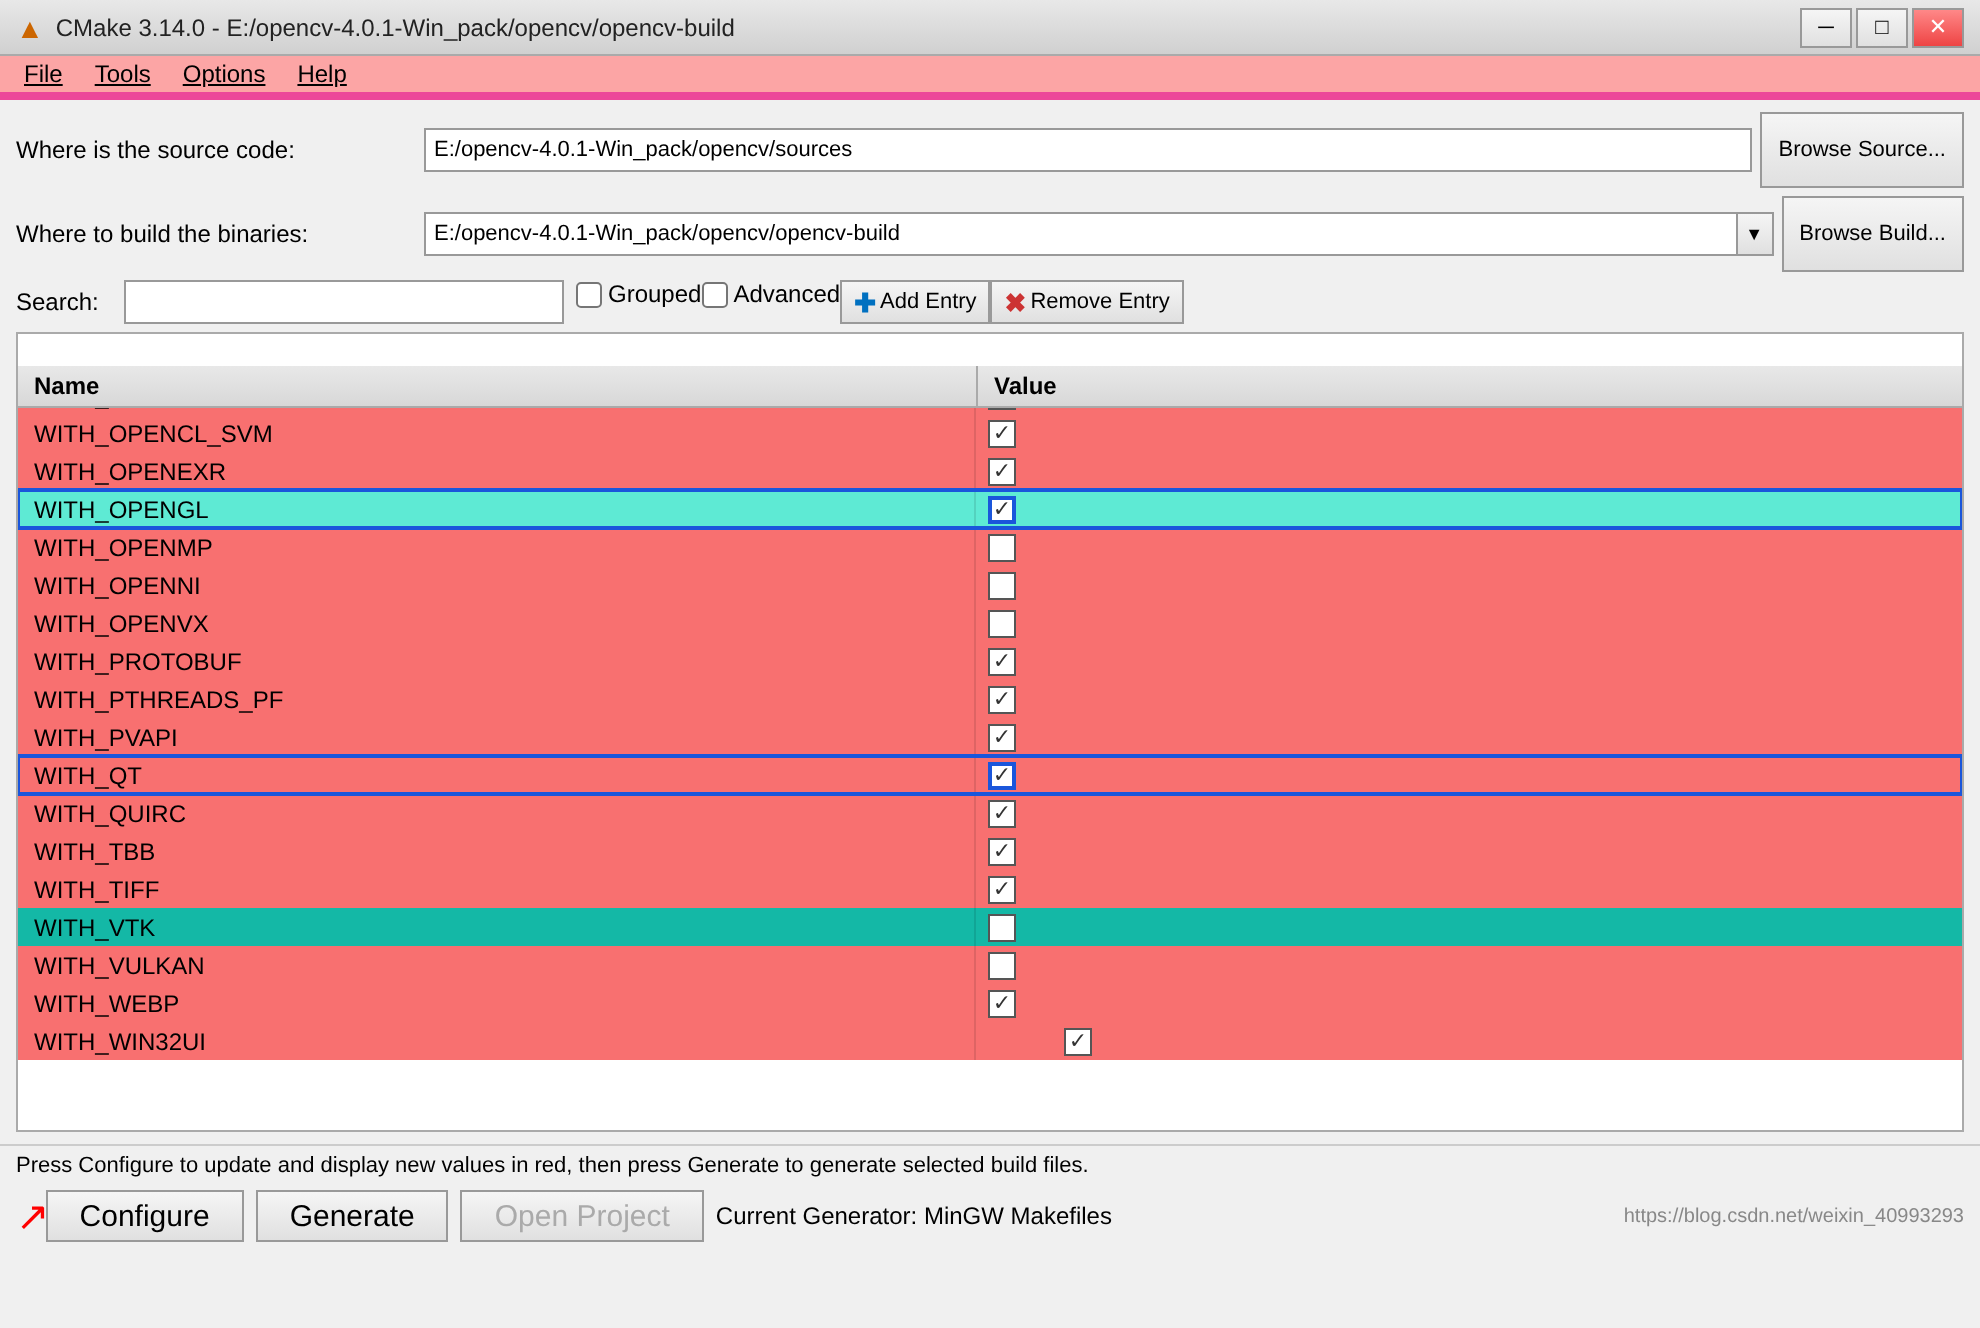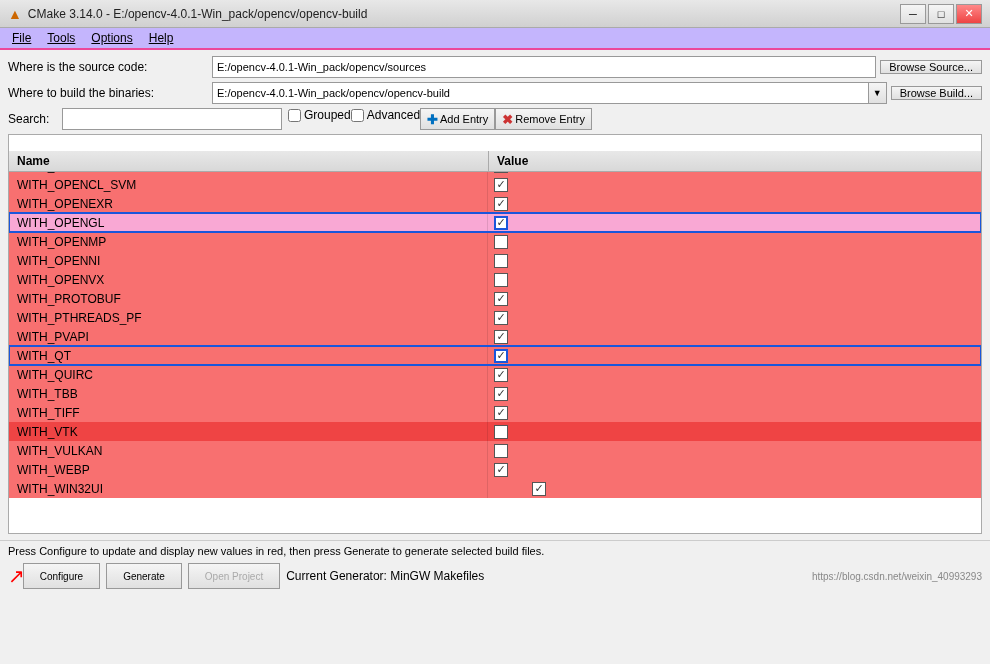--- a/index.html
+++ b/index.html
@@ -19,22 +19,22 @@
     .title-bar-buttons { display: flex; gap: 2px; }
     .title-btn {
       width: 26px; height: 20px; border: 1px solid #999;
       background: linear-gradient(to bottom, #f5f5f5, #e0e0e0);
       cursor: pointer; display: flex; align-items: center; justify-content: center;
       font-size: 11px;
     }
     
     
     .menu-bar {
-      background: #c4b5fd;
-      border-bottom: 2px solid #ec4899;
+      background: #fca5a5;
+      border-bottom: 4px solid #ec4899;
       padding: 2px 4px;
       display: flex;
       height: 22px;
       align-items: center;
     }
     .menu-item {
       padding: 2px 8px;
       cursor: pointer;
       font-size: 12px;
       text-decoration: underline;
@@ -74,21 +74,21 @@
     }
     .dropdown-arrow {
       width: 18px;
       border-left: 1px solid #999;
       background: linear-gradient(to bottom, #f5f5f5, #e0e0e0);
       display: flex; align-items: center; justify-content: center;
       cursor: pointer;
       font-size: 9px;
     }
     .browse-btn {
-      height: 14px;
+      height: 38px;
       border: 1px solid #999;
       background: linear-gradient(to bottom, #f5f5f5, #e0e0e0);
       padding: 0 8px;
       cursor: pointer;
       font-size: 11px;
       white-space: nowrap;
     }
     
     
     .search-row {
@@ -235,21 +235,21 @@
       display: flex;
       gap: 6px;
       align-items: center;
     }
     .action-btn {
       height: 26px;
       padding: 0 16px;
       border: 1px solid #999;
       background: linear-gradient(to bottom, #f5f5f5, #e0e0e0);
       cursor: pointer;
-      font-size: 10px;
+      font-size: 15px;
     }
     .action-btn.disabled {
       color: #aaa;
       cursor: default;
     }
     .generator-text { font-size: 12px; }
     .watermark { margin-left: auto; color: #888; font-size: 10px; }
     
     
     .table-container::-webkit-scrollbar { width: 16px; }
@@ -337,21 +337,21 @@
           <div class="col-value">
             <div class="checkbox-cell checked"></div>
           </div>
         </div>
         <div class="table-row" style="background: rgb(248, 112, 112);">
           <div class="col-name">WITH_OPENEXR</div>
           <div class="col-value">
             <div class="checkbox-cell checked"></div>
           </div>
         </div>
-        <div class="table-row" style="outline: rgb(26, 86, 219) solid 2px; outline-offset: -1px; background: #f9a8d4;">
+        <div class="table-row" style="outline: rgb(26, 86, 219) solid 2px; outline-offset: -1px; background: #5eead4;">
           <div class="col-name">WITH_OPENGL</div>
           <div class="col-value">
             <div class="selected-checkbox checked"></div>
           </div>
         </div>
         <div class="table-row" style="background: rgb(248, 112, 112);">
           <div class="col-name">WITH_OPENMP</div>
           <div class="col-value">
             <div class="checkbox-cell"></div>
           </div>
@@ -403,21 +403,21 @@
           <div class="col-value">
             <div class="checkbox-cell checked"></div>
           </div>
         </div>
         <div class="table-row" style="background: rgb(248, 112, 112);">
           <div class="col-name">WITH_TIFF</div>
           <div class="col-value">
             <div class="checkbox-cell checked"></div>
           </div>
         </div>
-        <div class="table-row" style="background: #ef4444;">
+        <div class="table-row" style="background: #14b8a6;">
           <div class="col-name">WITH_VTK</div>
           <div class="col-value">
             <div class="checkbox-cell"></div>
           </div>
         </div>
         <div class="table-row" style="background: rgb(248, 112, 112);">
           <div class="col-name">WITH_VULKAN</div>
           <div class="col-value">
             <div class="checkbox-cell"></div>
           </div>

